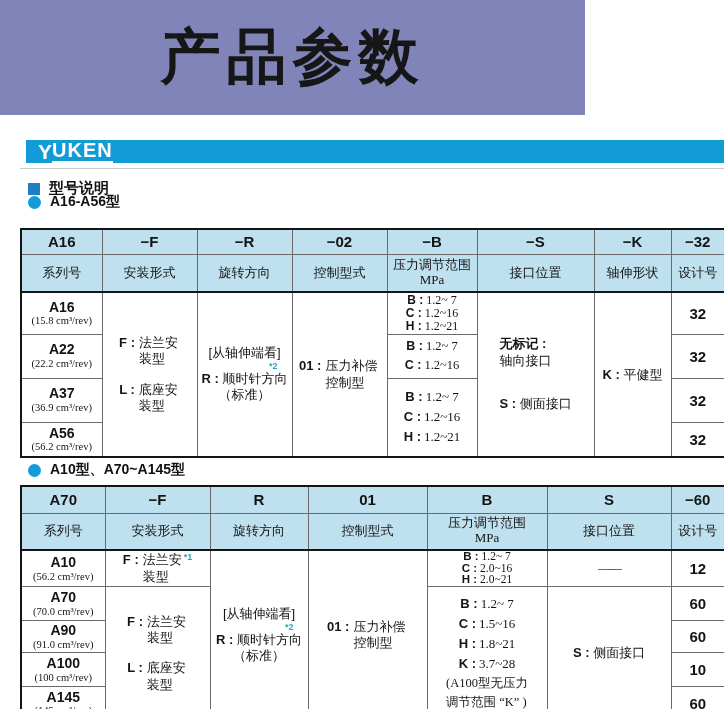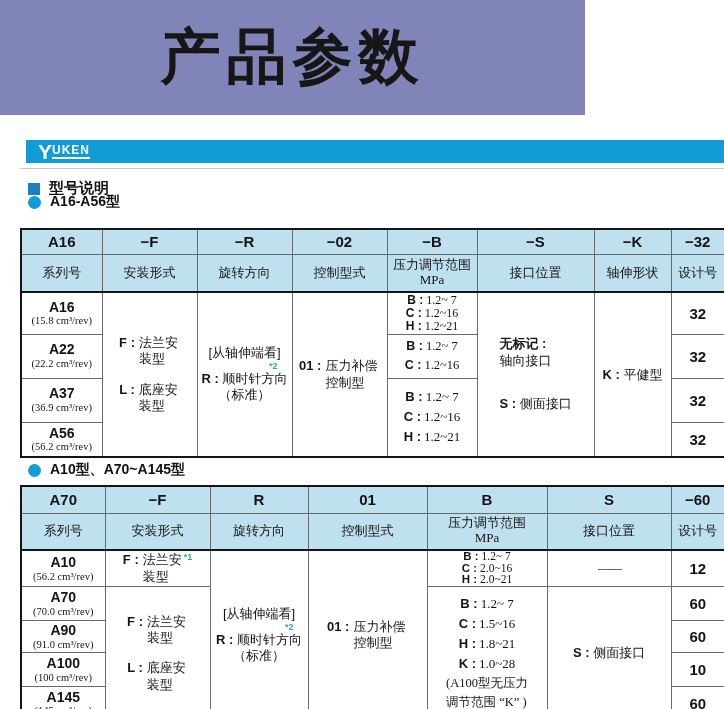--- a/index.html
+++ b/index.html
@@ -16,21 +16,21 @@
   .banner-title {
     font-size:60px; font-weight:800; letter-spacing:6px; color:#161616;
     font-family:"Liberation Sans", sans-serif;
   }
   
   .brand-bar {
     position:absolute; left:26px; top:140px; width:698px; height:23px;
     background:#129bd7; display:flex; align-items:center; padding-left:12px;
   }
   .logo-y { color:#fff; font-weight:800; font-size:21px; line-height:1; }
-  .logo-rest { color:#fff; font-weight:800; font-size:12px; line-height:1;
+  .logo-rest { color:#fff; font-weight:800; font-size:20px; line-height:1;
     letter-spacing:1px; border-bottom:2px solid #fff; padding-bottom:1px; }
   .brand-rule { position:absolute; left:20px; top:168px; width:704px; height:1px; background:#c9c9c9; }
   
   .sec-heading { position:absolute; left:28px; top:179px; display:flex; align-items:center; }
   .sq-bullet { width:12px; height:12px; background:#1e7fc2; display:inline-block; }
   .sec-heading-text { font-size:15px; font-weight:800; margin-left:9px; color:#111; }
   .tbl-caption { position:absolute; display:flex; align-items:center; }
   .tbl-caption.c1 { left:28px; top:193px; }
   .tbl-caption.c2 { left:28px; top:461px; }
   .dot-bullet { width:13px; height:13px; border-radius:50%; background:#149cd8; display:inline-block; }
@@ -345,21 +345,21 @@
           <div class="pline">
                 <span class="pk">C :</span>
                 <span>1.5~16</span>
               </div>
           <div class="pline">
                 <span class="pk">H :</span>
                 <span>1.8~21</span>
               </div>
           <div class="pline">
                 <span class="pk">K :</span>
-                <span>1.0~28</span>
+                <span>3.7~28</span>
               </div>
           <div class="pnote pre">(A100型无压力
 调节范围 “K” )</div>
         </div>
       </td>
       <td rowspan="4">
         <span class="kbold">S :</span> <span>侧面接口</span>
       </td>
       <td><span class="design-val">60</span></td>
     </tr>

